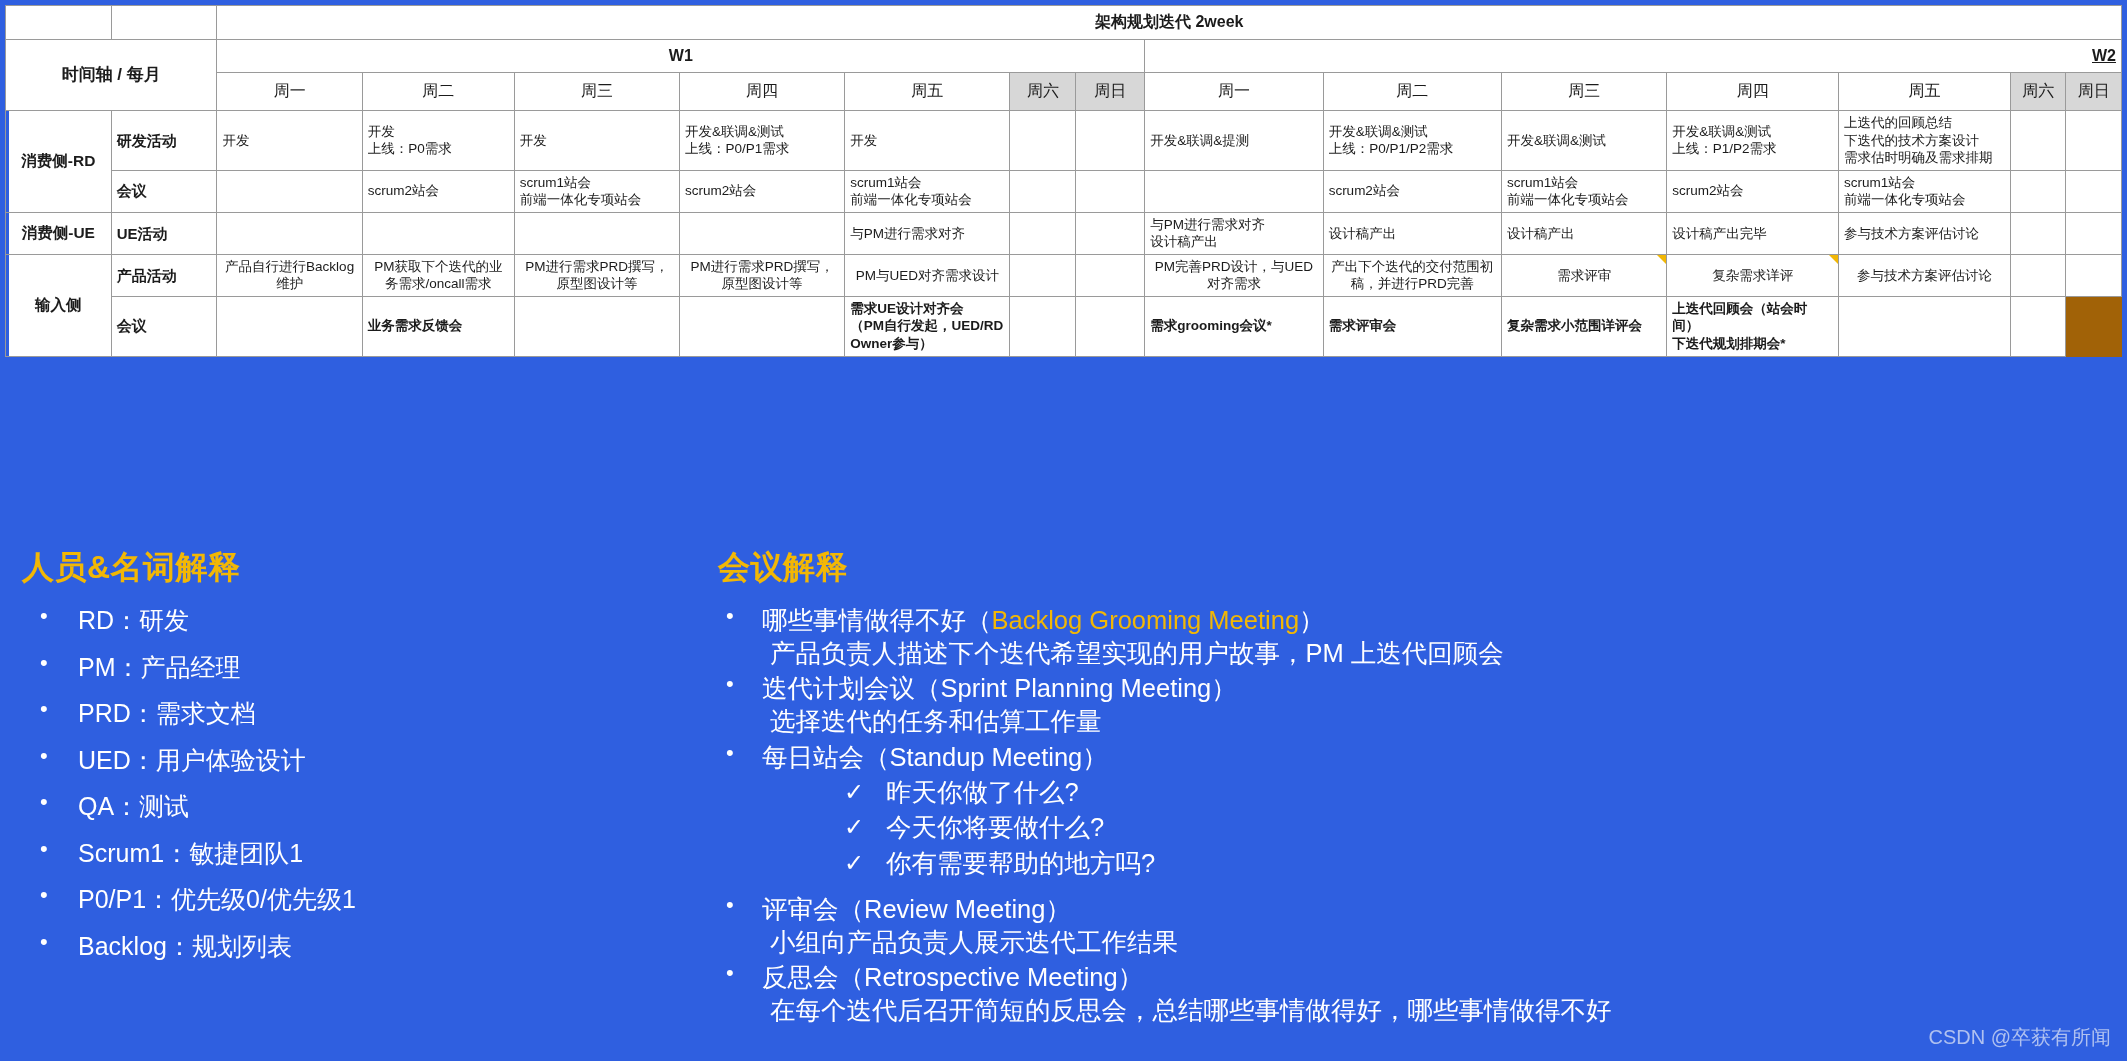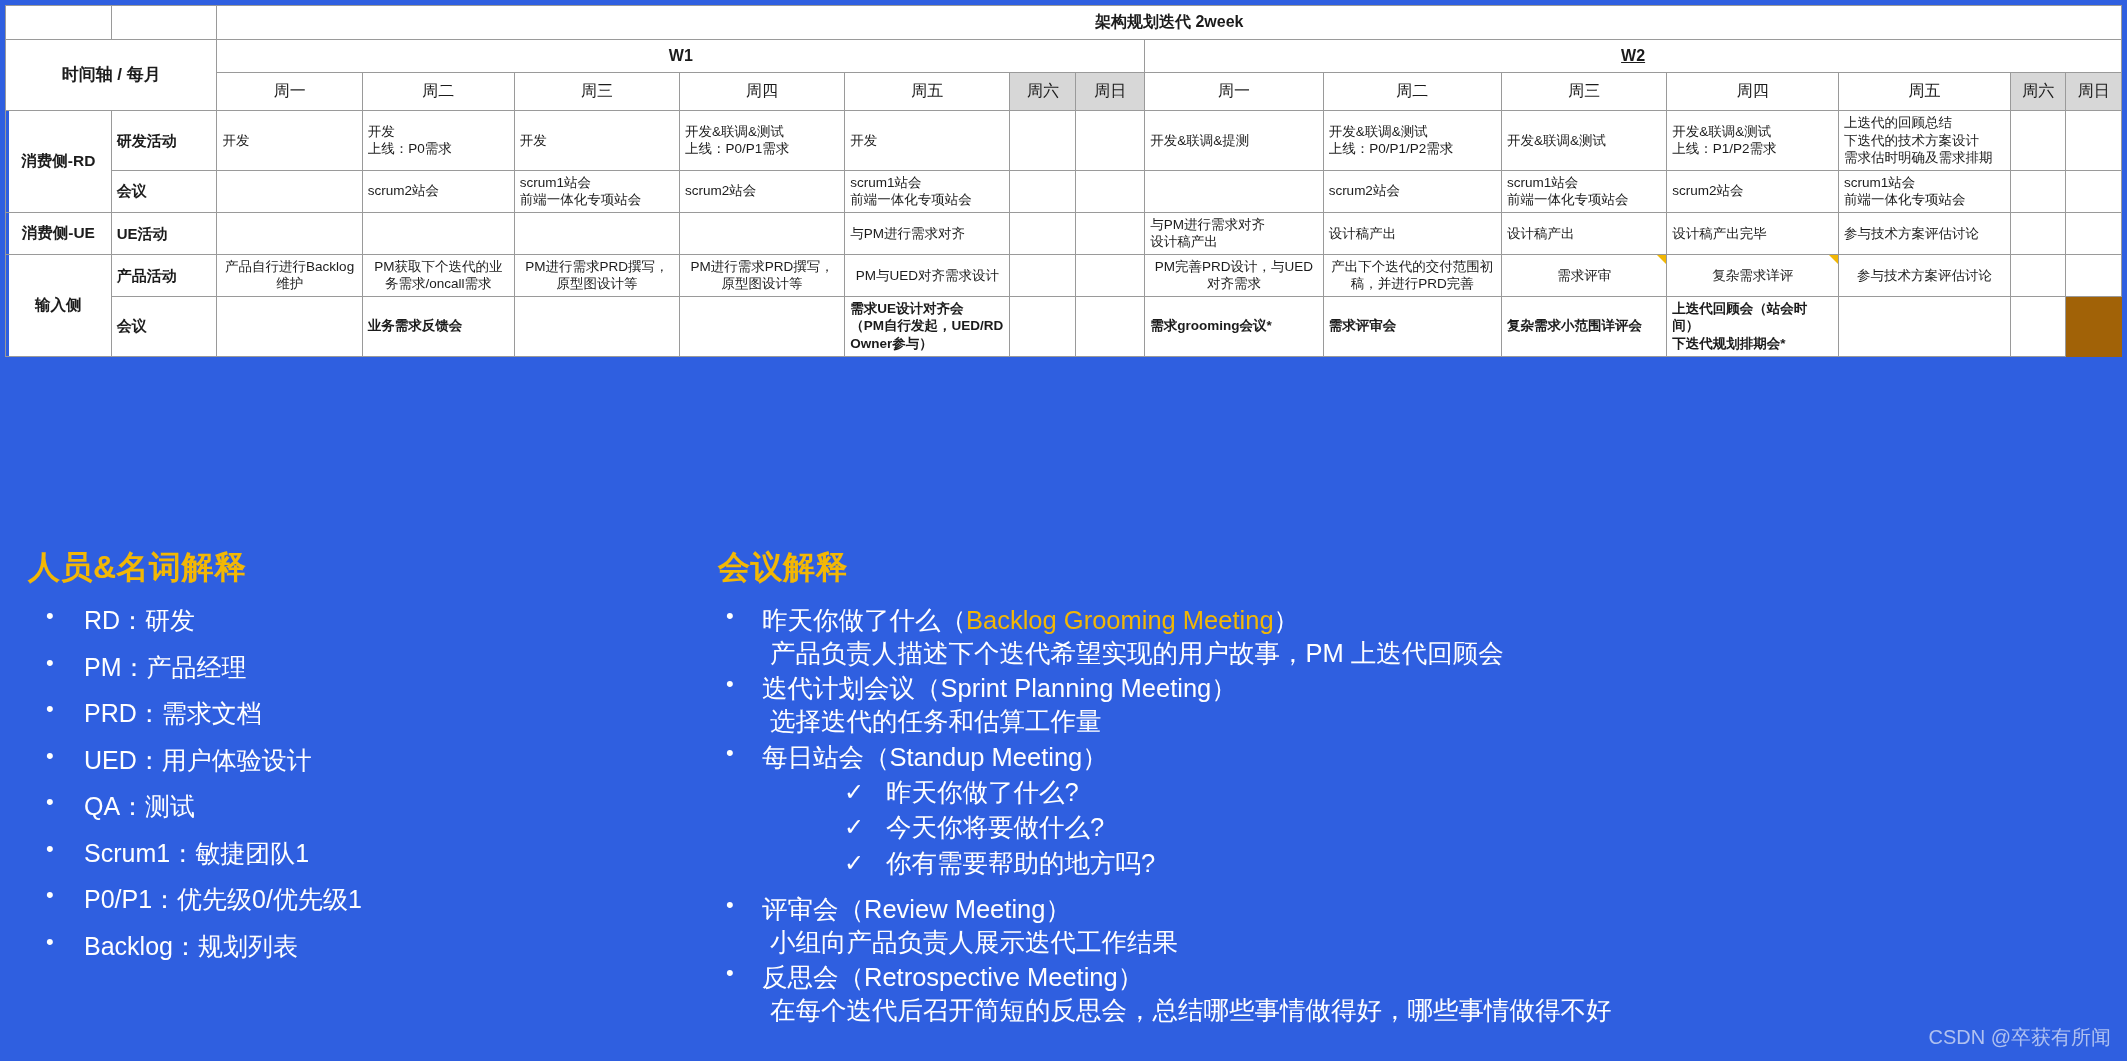--- a/index.html
+++ b/index.html
@@ -39,21 +39,21 @@
   
   td.title-band{
     background:#f6eec7;text-align:center;font-weight:600;font-size:16px;
     border:1px solid #8a8055;color:#1b1b1b;height:34px;
   }
   td.w1{
     background:#adbedf;text-align:center;font-weight:600;font-size:16px;
     border:1px solid #7d8aa5;height:33px;
   }
   td.w2{
-    background:#9cc08a;text-align:center;font-weight:600;font-size:16px;
+    background:#9cc08a;text-align:right;font-weight:600;font-size:16px;
     border:1px solid #7d9a6e;height:33px;text-decoration:underline;
   }
   td.axis-label{
     text-align:center;font-weight:700;font-size:17px;border:2px solid #2f5fe0;
     background:#fff;
   }
   td.daycol{
     text-align:center;font-weight:400;font-size:16px;height:38px;
     background:#ffffff;border:1px solid #9a9a9a;
   }
@@ -72,21 +72,21 @@
   .comment-tri{
     position:absolute;top:0;right:0;width:0;height:0;
     border-top:9px solid #f2b705;border-left:9px solid transparent;
   }
   
   #legend{
     position:absolute;left:0;top:528px;width:2127px;height:533px;
     background:#2f5fe0;color:#ffffff;
   }
   .legend-col{position:absolute;top:0;}
-  #col-left{left:28px;width:690px;}
+  #col-left{left:22px;width:690px;}
   #col-right{left:718px;width:1400px;}
   .legend-title{
     color:#f2b705;font-size:32px;font-weight:700;margin:18px 0 14px 0;
     letter-spacing:.5px;
   }
   ul.bl{list-style:none;margin:0;padding:0;}
   ul.bl > li{
     position:relative;padding-left:56px;margin-bottom:14px;
     font-size:25px;line-height:1.30;white-space:pre-line;
   }
@@ -272,21 +272,21 @@
         <li>QA：测试</li>
         <li>Scrum1：敏捷团队1</li>
         <li>P0/P1：优先级0/优先级1</li>
         <li>Backlog：规划列表</li>
       </ul>
   </div>
 
   <div class="legend-col" id="col-right">
     <div class="legend-title">会议解释</div>
     <ul class="bl" id="right-list">
-        <li><div><span>昨天你做了什么（</span><span class="en-hl">Backlog Grooming Meeting</span><span>）</span></div><div class="sub">产品负责人描述下个迭代希望实现的用户故事，PM 上迭代回顾会</div></li>
+        <li><div><span>哪些事情做得不好（</span><span class="en-hl">Backlog Grooming Meeting</span><span>）</span></div><div class="sub">产品负责人描述下个迭代希望实现的用户故事，PM 上迭代回顾会</div></li>
         <li><div>迭代计划会议（Sprint Planning Meeting）</div><div class="sub">选择迭代的任务和估算工作量</div></li>
         <li><div>每日站会（Standup Meeting）</div><ul class="chk"><li>昨天你做了什么?</li><li>今天你将要做什么?</li><li>你有需要帮助的地方吗?</li></ul></li>
         <li><div>评审会（Review Meeting）</div><div class="sub">小组向产品负责人展示迭代工作结果</div></li>
         <li><div>反思会（Retrospective Meeting）</div><div class="sub">在每个迭代后召开简短的反思会，总结哪些事情做得好，哪些事情做得不好</div></li>
       </ul>
   </div>
 
   <div id="watermark">CSDN @卒获有所闻</div>
 </div>
 

